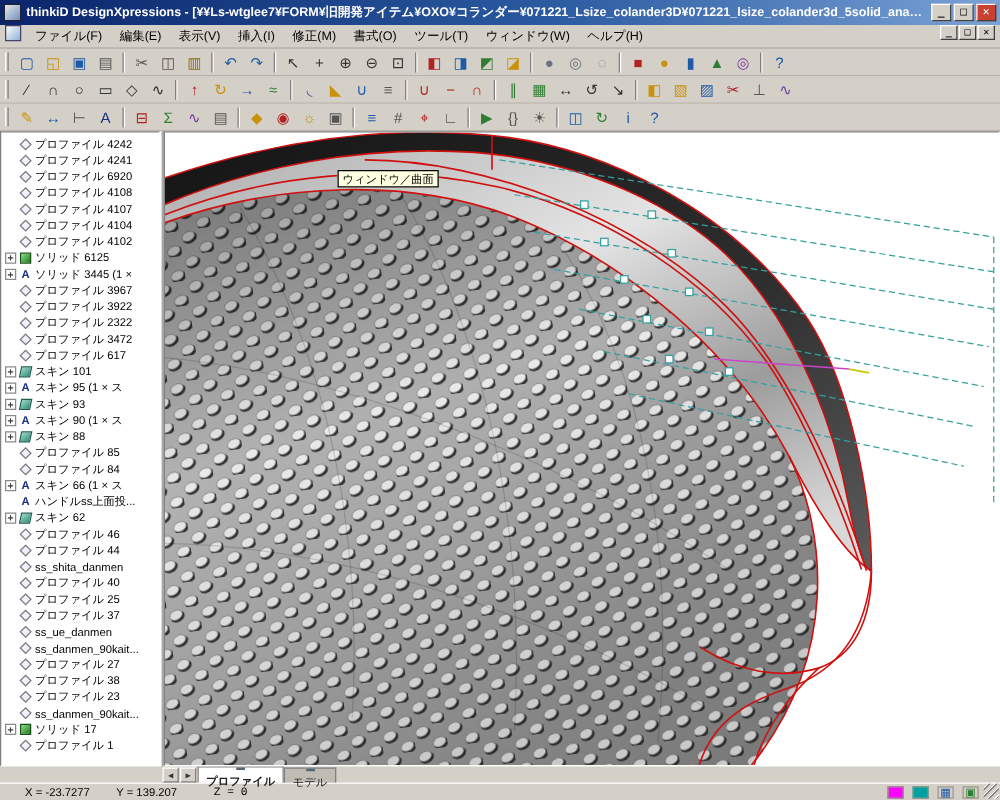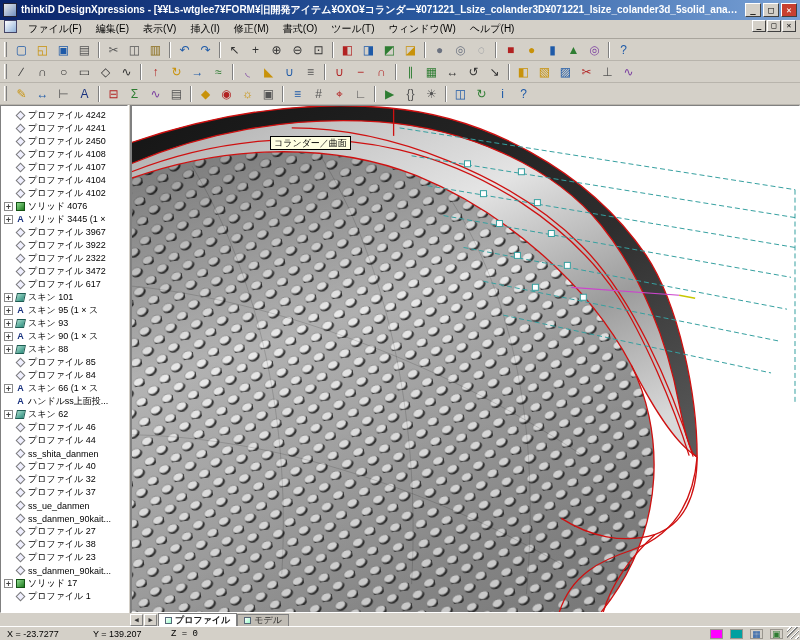--- a/index.html
+++ b/index.html
@@ -62,29 +62,29 @@
   .viewport svg{display:block;width:100%;height:100%;}
   .tooltip{position:absolute;left:138px;top:30px;background:#ffffe1;border:1px solid #000;
     font-size:9px;padding:0 3px;line-height:12px;white-space:nowrap;}
 
   
   .tab-bar{height:13px;background:#d4d0c8;display:flex;align-items:flex-end;padding-left:130px;}
   .tab-arrow{width:13px;height:12px;background:#d4d0c8;border:1px solid;
     border-color:#fff #808080 #808080 #fff;font:7px/10px "DejaVu Sans Mono",monospace;
     text-align:center;color:#333;margin-right:1px;}
   .tab{display:flex;align-items:center;height:12px;padding:0 6px;font-size:9px;
-    border:1px solid #808080;border-bottom:none;background:#c0bcb4;color:#222;gap:3px;}
+    border:1px solid #808080;border-bottom:none;background:#c0bcb4;color:#222;gap:3px;flex-direction:column;}
   .tab.active{background:#fff;height:13px;font-weight:bold;}
   .tab-ico{width:7px;height:7px;background:linear-gradient(135deg,#fff,#9fc);border:1px solid #567;}
 
   
   .status-bar{height:14px;background:#d4d0c8;display:flex;align-items:center;
     font-size:9px;padding:0 3px;border-top:1px solid #fff;}
   .st-coord{display:inline-block;padding:0 4px;}
-  .st-x{width:86px;} .st-y{width:78px;} .st-z{width:48px;font-family:Liberation Mono, monospace;}
+  .st-x{width:86px;text-align:center;} .st-y{width:78px;} .st-z{width:48px;font-family:Liberation Mono, monospace;}
   .st-icons{margin-left:auto;display:flex;align-items:center;gap:7px;margin-right:14px;}
   .st-ico{width:13px;height:10px;display:flex;align-items:center;justify-content:center;
     font-size:9px;border:1px solid #9a968e;}
   .resize-grip{position:absolute;right:1px;bottom:1px;width:12px;height:12px;
     background:repeating-linear-gradient(135deg,transparent 0 2px,#fff 2px 3px,#808080 3px 4px);}
 </style>
 </head>
 <body>
 
 <div class="title-bar">
@@ -232,21 +232,21 @@
         <span class="tree-label">プロファイル 4242</span>
       </div>
       <div class="tree-row">
         <span class="tree-exp"></span>
         <span class="ti ti-profile"></span>
         <span class="tree-label">プロファイル 4241</span>
       </div>
       <div class="tree-row">
         <span class="tree-exp"></span>
         <span class="ti ti-profile"></span>
-        <span class="tree-label">プロファイル 2450</span>
+        <span class="tree-label">プロファイル 6920</span>
       </div>
       <div class="tree-row">
         <span class="tree-exp"></span>
         <span class="ti ti-profile"></span>
         <span class="tree-label">プロファイル 4108</span>
       </div>
       <div class="tree-row">
         <span class="tree-exp"></span>
         <span class="ti ti-profile"></span>
         <span class="tree-label">プロファイル 4107</span>
@@ -257,21 +257,21 @@
         <span class="tree-label">プロファイル 4104</span>
       </div>
       <div class="tree-row">
         <span class="tree-exp"></span>
         <span class="ti ti-profile"></span>
         <span class="tree-label">プロファイル 4102</span>
       </div>
       <div class="tree-row">
         <span class="tree-exp on">+</span>
         <span class="ti ti-solid"></span>
-        <span class="tree-label">ソリッド 4076</span>
+        <span class="tree-label">ソリッド 6125</span>
       </div>
       <div class="tree-row">
         <span class="tree-exp on">+</span>
         <span class="ti ti-text">A</span>
         <span class="tree-label">ソリッド 3445 (1 ×</span>
       </div>
       <div class="tree-row">
         <span class="tree-exp"></span>
         <span class="ti ti-profile"></span>
         <span class="tree-label">プロファイル 3967</span>
@@ -362,21 +362,21 @@
         <span class="tree-label">ss_shita_danmen</span>
       </div>
       <div class="tree-row">
         <span class="tree-exp"></span>
         <span class="ti ti-profile"></span>
         <span class="tree-label">プロファイル 40</span>
       </div>
       <div class="tree-row">
         <span class="tree-exp"></span>
         <span class="ti ti-profile"></span>
-        <span class="tree-label">プロファイル 32</span>
+        <span class="tree-label">プロファイル 25</span>
       </div>
       <div class="tree-row">
         <span class="tree-exp"></span>
         <span class="ti ti-profile"></span>
         <span class="tree-label">プロファイル 37</span>
       </div>
       <div class="tree-row">
         <span class="tree-exp"></span>
         <span class="ti ti-profile"></span>
         <span class="tree-label">ss_ue_danmen</span>
@@ -498,21 +498,21 @@
         <rect x="365" y="115" width="6" height="6"></rect>
           <rect x="417" y="125" width="6" height="6"></rect>
         <rect x="383" y="147" width="6" height="6"></rect>
           <rect x="433" y="157" width="6" height="6"></rect>
         <rect x="401" y="179" width="6" height="6"></rect>
           <rect x="449" y="189" width="6" height="6"></rect>
       </g>
       <path d="M 440 182 L 548 190" stroke="#cc44cc" stroke-width="1.2" fill="none"></path>
       <path d="M 548 190 L 564 193" stroke="#c8c800" stroke-width="1.5" fill="none"></path>
     </svg>
-    <div class="tooltip">コランダー／曲面</div>
+    <div class="tooltip">ウィンドウ／曲面</div>
   </div>
 </div>
 
 <div class="tab-bar">
   <span class="tab-arrow">◀</span>
   <span class="tab-arrow">▶</span>
   <span class="tab-strip" style="display:flex;align-items:flex-end;">
       <span class="tab active">
         <span class="tab-ico"></span>
         <span>プロファイル</span>

